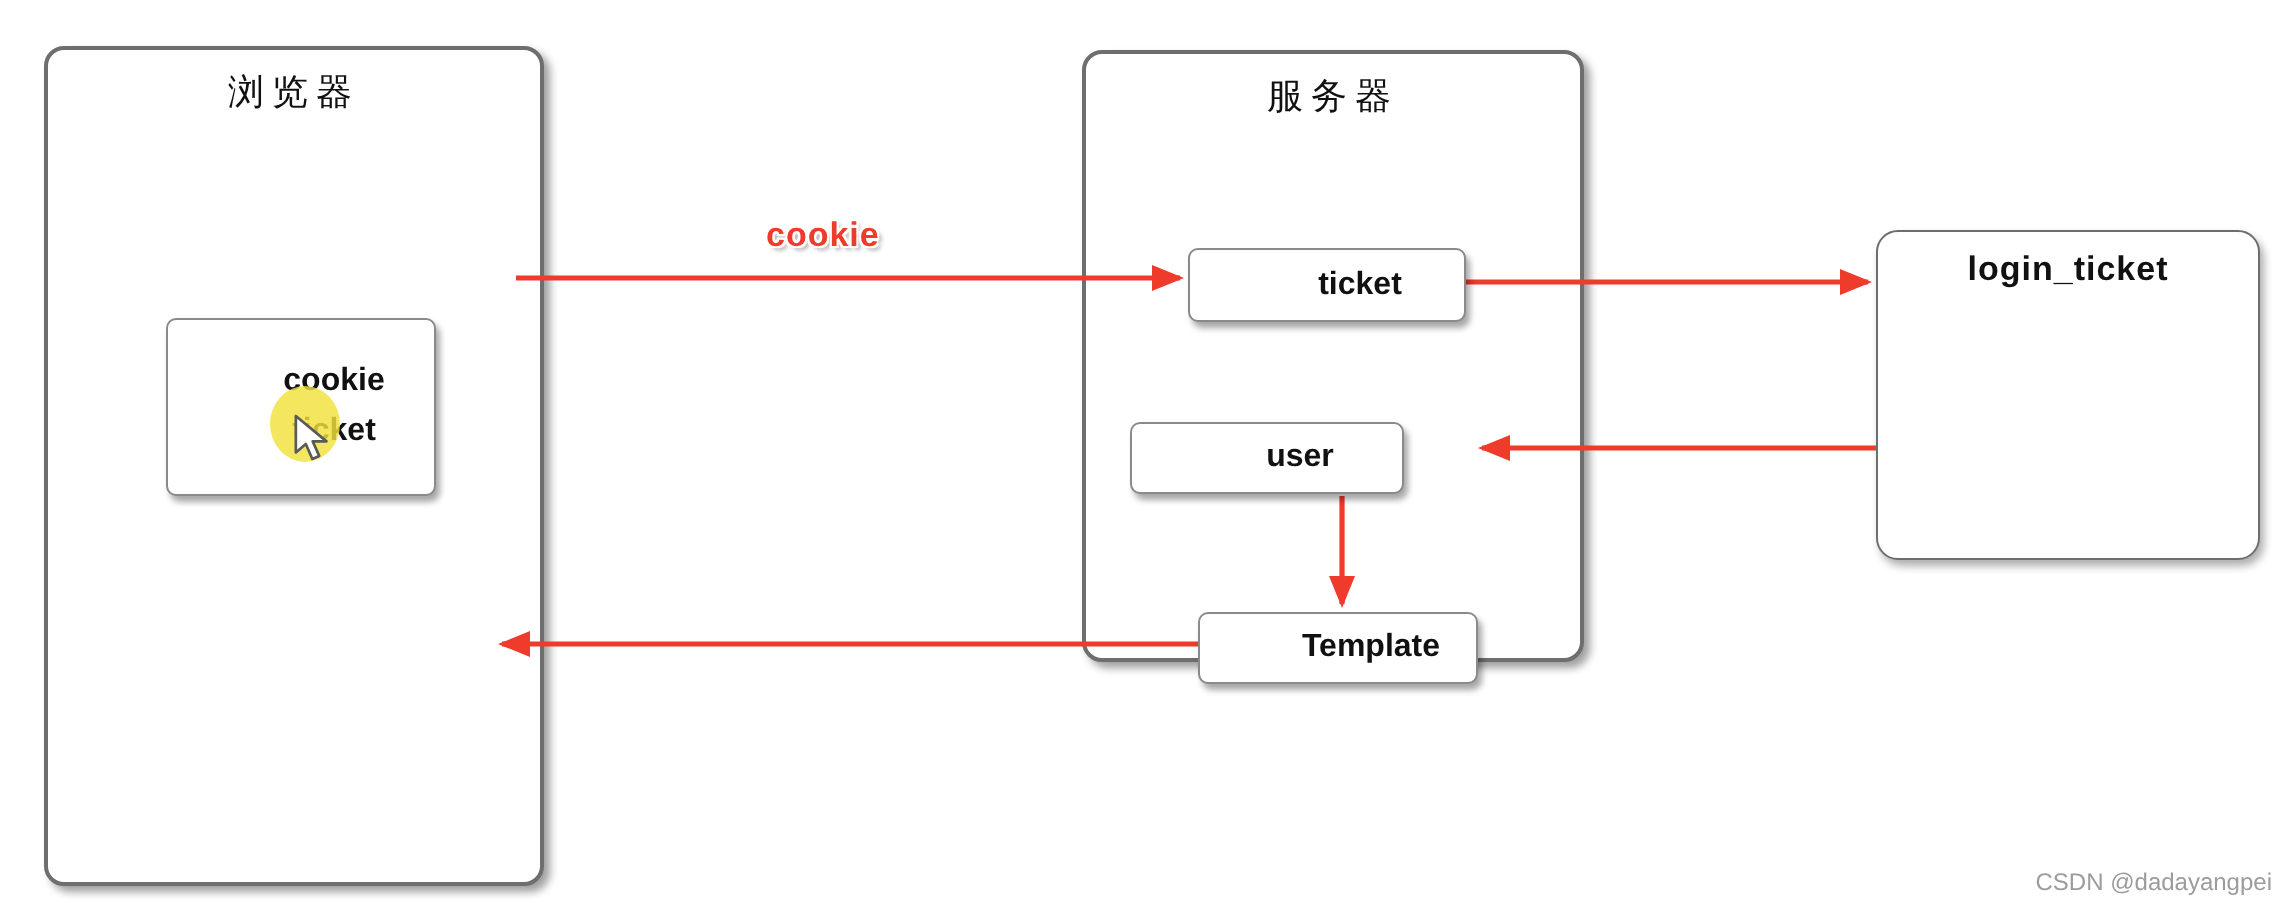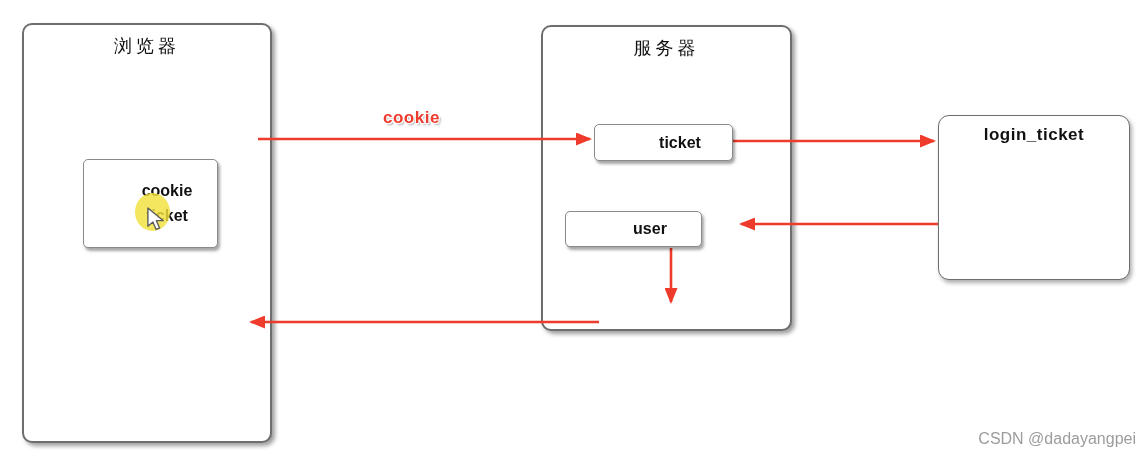--- a/index.html
+++ b/index.html
@@ -92,21 +92,21 @@
     border-radius: 50%;
     opacity: 0.82;
   }
 
   
   .cursor { position: absolute; left: 146px; top: 207px; width: 23px; height: 26px; }
 
   .watermark {
     position: absolute;
     right: 10px; bottom: 7px;
-    font-size: 16px;
+    font-size: 12px;
     color: var(--watermark, #9c9c9c);
     text-align: right;
   }
 </style>
 </head>
 <body>
 
 <div class="canvas">
 
   <div class="panel" id="browser-panel">
@@ -144,18 +144,21 @@
   <svg class="cursor" viewBox="0 0 24 27">
     <path d="M2,1 L2,20 L7.2,15.6 L10.6,23.4 L14.2,21.8 L10.8,14.2 L18,14.2 Z" fill="#ffffff" stroke="#5a5a5a" stroke-width="1.4" stroke-linejoin="round"></path>
   </svg>
 
   <div class="node" id="ticket-node">
     <span>ticket</span>
   </div>
   <div class="node" id="user-node">
     <span>user</span>
   </div>
+  <div class="node" id="template-node">
+    <span>Template</span>
+  </div>
 
   <div class="arrow-label">cookie</div>
 
   <div class="watermark">CSDN @dadayangpei</div>
 
 </div>
 
 </body></html>

